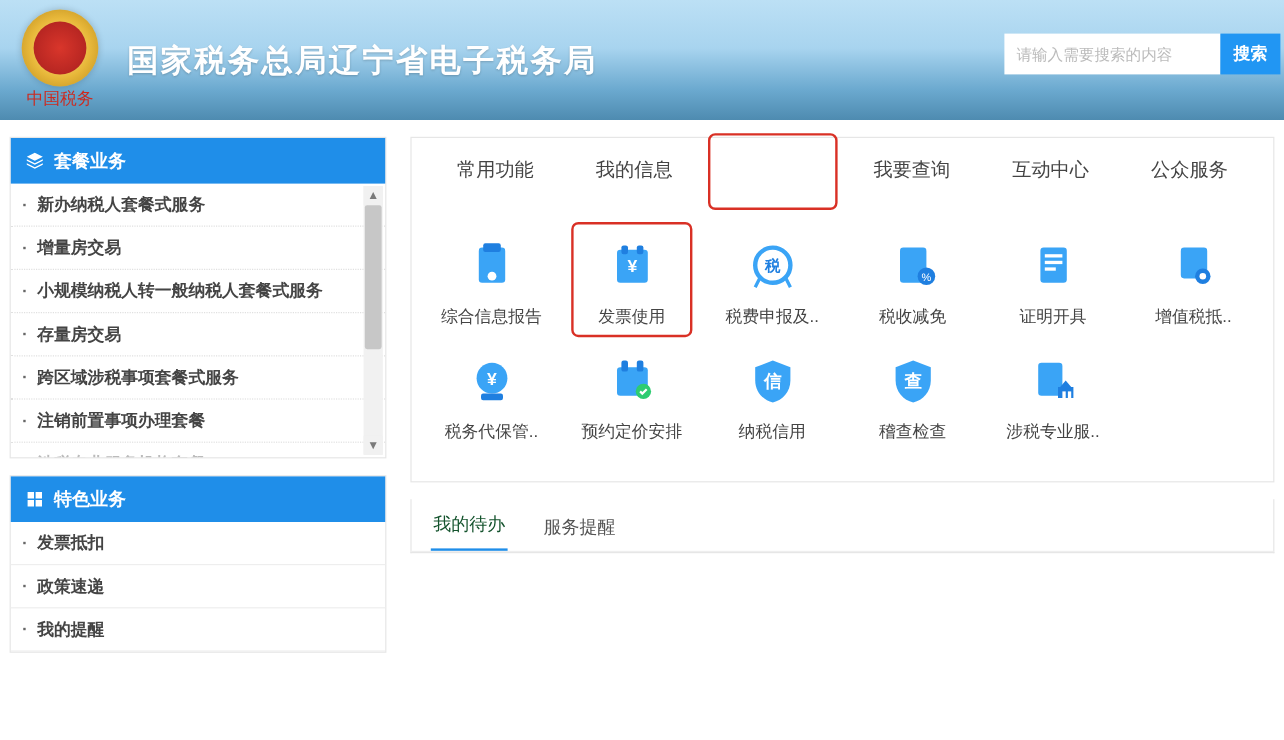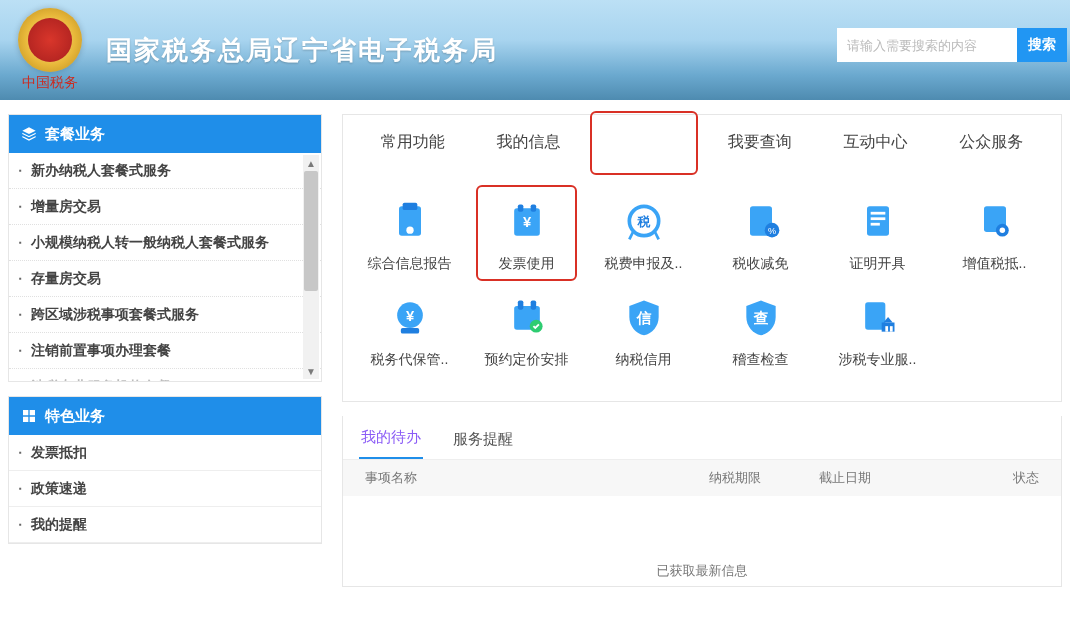--- a/index.html
+++ b/index.html
@@ -51,21 +51,21 @@
 .grid { display:grid; grid-template-columns: repeat(6,1fr); padding: 18px 8px 22px;}
 .cell { display:flex; flex-direction:column; align-items:center; cursor:pointer; padding: 10px 0;}
 .cell-label { font-size:14px; color:#444; margin-top:10px; white-space:nowrap;}
 .cell.highlighted { position:relative;}
 .cell.highlighted::after{ content:""; position:absolute; top:-2px; left:8px; right:8px; bottom:2px; border:2px solid #d93025; border-radius:6px; pointer-events:none;}
 .ico { width:48px; height:48px; display:flex; align-items:center; justify-content:center;}
 
 .sub-tabs { border:1px solid #e6e6e6; border-top:none; margin-top:14px;}
 .sub-tab-row { display:flex; height:44px; align-items:flex-end; padding:0 16px; border-bottom:1px solid #eee;}
 .sub-tab { font-size:15px; color:#555; margin-right:28px; padding:0 2px 10px; cursor:pointer;}
-.sub-tab.active { color:#8b5cf6; border-bottom:2px solid #1f8ee9; font-weight:500;text-align:center;}
+.sub-tab.active { color:#14532d; border-bottom:2px solid #1f8ee9; font-weight:500;text-align:center;}
 .thead { display:flex; height:36px; align-items:center; background:#f7f7f7; padding:0 22px; font-size:13px; color:#777;}
 .th-name{ flex: 1.5;} .th-tax{ width:110px;} .th-due{ width:130px;} .th-status{ width:90px; text-align:right;}
 .empty-area { height: 90px; position:relative;}
 .empty-msg { position:absolute; bottom:6px; left:0; right:0; text-align:center; font-size:13px; color:#777;}
 </style>
 </head>
 <body>
 
 <div class="banner">
   <div style="display:flex;flex-direction:column;align-items:center;">
@@ -277,24 +277,15 @@
             <div class="cell-label">涉税专业服..</div>
           </div>
         </div>
     </div>
 
     <div class="sub-tabs">
       <div class="sub-tab-row" id="subtabs">
           <div class="sub-tab active">我的待办</div>
           <div class="sub-tab">服务提醒</div>
         </div>
-      <div class="thead">
-        <div class="th-name">事项名称</div>
-        <div class="th-tax">纳税期限</div>
-        <div class="th-due">截止日期</div>
-        <div class="th-status">状态</div>
-      </div>
-      <div class="empty-area">
-        <div class="empty-msg">已获取最新信息</div>
-      </div>
     </div>
   </div>
 </div>
 
 </body></html>

